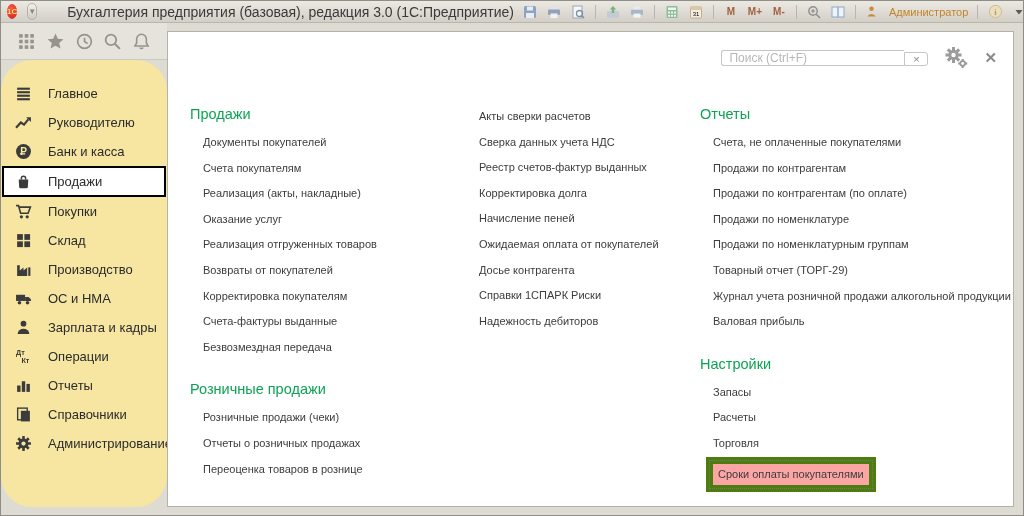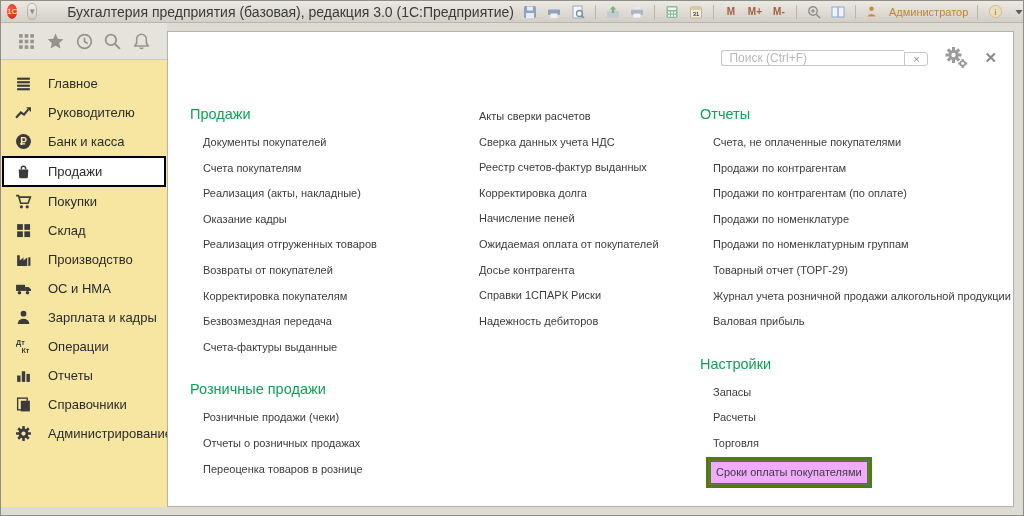--- a/index.html
+++ b/index.html
@@ -19,21 +19,21 @@
   .tb-user{font-size:11px;color:#c2852e;margin-left:11px;white-space:nowrap;}
   .tb-win{font-size:12px;font-weight:bold;color:#3a3a3a;line-height:16px;}
 
   
   .body{position:relative;height:493px;}
 
   .left{position:absolute;left:0;top:0;bottom:9px;width:166px;display:flex;flex-direction:column;}
   .quickbar{height:36px;background:#e6e3dd;border-bottom:1px solid #ccc9c1;display:flex;align-items:center;justify-content:space-between;padding:0 16px;flex:none;}
   .qb-icon{display:flex;align-items:center;}
 
-  .sidebar{flex:1;background:#f6e6a2;padding-top:9px;overflow:hidden;}
+  .sidebar{flex:1;background:#f6e6a2;padding-top:19px;overflow:hidden;border-radius:31px;}
   .side-item{display:flex;align-items:center;height:29px;padding-left:13px;cursor:pointer;}
   .side-item .s-icon{width:19px;display:flex;justify-content:center;flex:none;}
   .side-item .s-label{margin-left:15px;font-size:13px;color:#2b2b2b;white-space:nowrap;}
   .side-item.selected{background:#fff;border:2px solid #000;margin:0 1px;padding-left:10px;height:27px;}
 
   
   .content{position:absolute;left:166px;top:8px;right:9px;bottom:9px;background:#fff;border:1px solid #b5b2ac;overflow:hidden;}
 
   .searchrow{position:absolute;top:14px;right:16px;display:flex;align-items:center;}
   .searchbox{display:flex;align-items:flex-end;height:18px;}
@@ -43,21 +43,21 @@
   .gear-btn{margin-left:14px;cursor:pointer;display:flex;align-items:center;}
   .panel-close{margin-left:16px;color:#8a8a8a;font-size:15px;font-weight:bold;cursor:pointer;line-height:1;}
 
   .col{position:absolute;top:72px;}
   .col1{left:22px;width:272px;}
   .col2{left:298px;width:232px;}
   .col3{left:532px;width:345px;}
   .section + .section{margin-top:19px;}
   .section-title{font-size:14.5px;color:#0da355;line-height:21px;margin-bottom:5px;white-space:nowrap;}
   .menu-item{font-size:11px;color:#3c3c3c;line-height:25.6px;padding-left:13px;cursor:pointer;white-space:nowrap;}
-  .menu-item .hl{display:inline-block;border:5px solid #4d7c0f;outline:1px dotted #777;outline-offset:-4px;background:#f0abfc;padding:0 5px;margin-left:-7px;line-height:21px;}
+  .menu-item .hl{display:inline-block;border:7px solid #4d7c0f;outline:1px dotted #777;outline-offset:-4px;background:#fca5a5;padding:0 5px;margin-left:-7px;line-height:21px;}
 </style>
 </head>
 <body>
 
 <div class="window">
 
   <div class="titlebar">
     <div class="logo-badge">1С</div>
     <div class="sysmenu-btn">▼</div>
     <div class="tb-sep"></div>
@@ -412,26 +412,26 @@
           </div>
         <div class="panel-close">✕</div>
       </div>
       <div id="columns">
           <div class="col col1">
             <div class="section">
               <div class="section-title">Продажи</div>
               <div class="menu-item">Документы покупателей</div>
               <div class="menu-item">Счета покупателям</div>
               <div class="menu-item">Реализация (акты, накладные)</div>
-              <div class="menu-item">Оказание кадры</div>
+              <div class="menu-item">Оказание услуг</div>
               <div class="menu-item">Реализация отгруженных товаров</div>
               <div class="menu-item">Возвраты от покупателей</div>
               <div class="menu-item">Корректировка покупателям</div>
+              <div class="menu-item">Счета-фактуры выданные</div>
               <div class="menu-item">Безвозмездная передача</div>
-              <div class="menu-item">Счета-фактуры выданные</div>
             </div>
             <div class="section">
               <div class="section-title">Розничные продажи</div>
               <div class="menu-item">Розничные продажи (чеки)</div>
               <div class="menu-item">Отчеты о розничных продажах</div>
               <div class="menu-item">Переоценка товаров в рознице</div>
             </div>
           </div>
           <div class="col col2">
             <div class="section">

